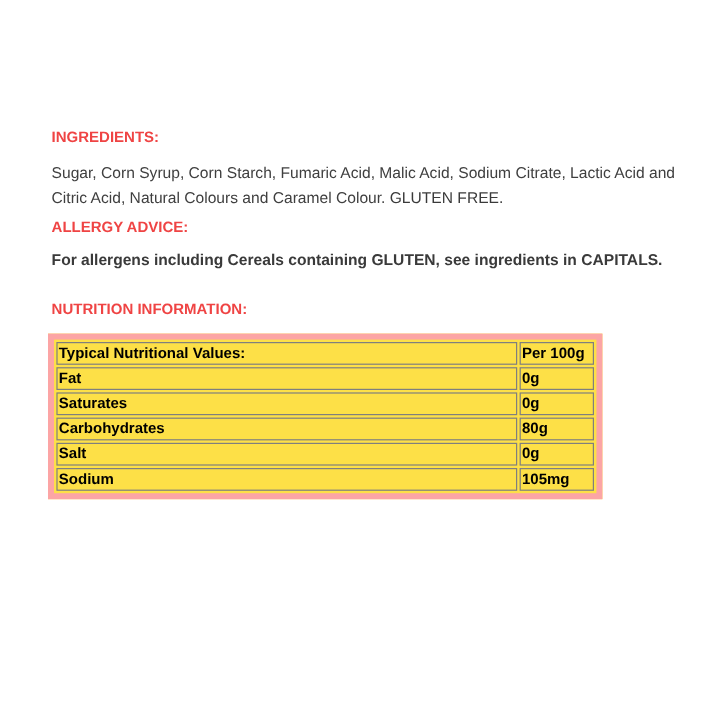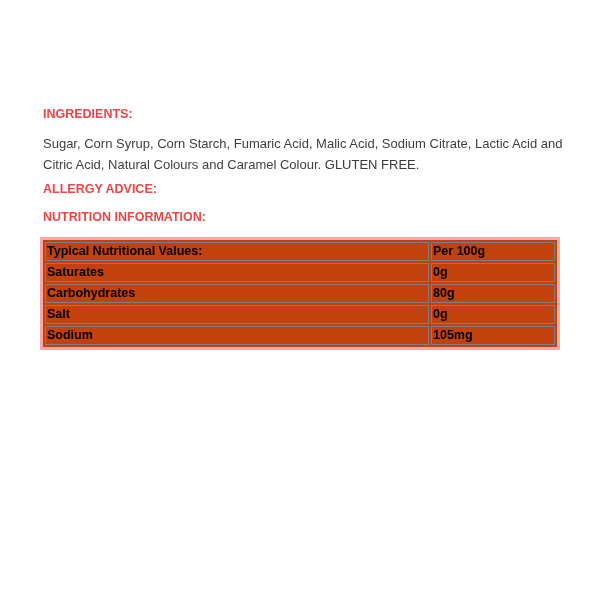--- a/index.html
+++ b/index.html
@@ -30,30 +30,30 @@
   .body-text {
     font-size: 13px;
     line-height: 21px;
     margin: 0;
     color: #3f3f3f;
     white-space: nowrap;
   }
   #ingredients-paragraph { margin-top: 8px; }
   #allergy-heading      { margin-top: 4px; }
   #allergy-paragraph    { margin-top: 6px; font-weight: bold; color: #3a3a3a; }
-  #nutrition-heading    { margin-top: 7px; }
+  #nutrition-heading    { margin-top: 21px; }
   .bold-inline { font-weight: normal; color: #3a3a3a; }
 
   table.nutrition {
     margin: 9px 0 0 -3px;
-    width: 520px;
+    width: 462px;
     border-collapse: separate;
     border-spacing: 2px;
-    border: 3px solid #fca5a5;
-    background: #c2410c;
+    border: 5px solid #fca5a5;
+    background: #fde047;
     table-layout: fixed;
   }
   table.nutrition td {
     border: 1px solid #7f7f7f;
     padding: 0 1px;
     font-size: 12.5px;
     font-weight: bold;
     color: #000000;
     vertical-align: top;
     line-height: 17px;
@@ -72,31 +72,36 @@
 <body>
 
 <div class="doc">
 
   <p class="sec-heading" id="ingredients-heading">INGREDIENTS:</p>
 
   <p class="body-text" id="ingredients-paragraph"><span>Sugar, Corn Syrup, Corn Starch, Fumaric Acid, Malic Acid, Sodium Citrate, Lactic Acid and</span><br><span>Citric Acid, Natural Colours and Caramel Colour. </span><span class="bold-inline">GLUTEN FREE.</span></p>
 
   <p class="sec-heading" id="allergy-heading">ALLERGY ADVICE:</p>
 
+  <p class="body-text" id="allergy-paragraph">For allergens including Cereals containing GLUTEN, see ingredients in CAPITALS.</p>
 
   <p class="sec-heading" id="nutrition-heading">NUTRITION INFORMATION:</p>
 
   <table class="nutrition">
     <tbody>
       <tr>
         <td class="col-label">Typical Nutritional Values:</td>
         <td>Per 100g</td>
       </tr>
 
 
+      <tr>
+        <td class="col-label">Fat</td>
+        <td>0g</td>
+      </tr>
       <tr>
         <td class="col-label">Saturates</td>
         <td>0g</td>
       </tr>
       <tr>
         <td class="col-label">Carbohydrates</td>
         <td>80g</td>
       </tr>
       <tr>
         <td class="col-label">Salt</td>

